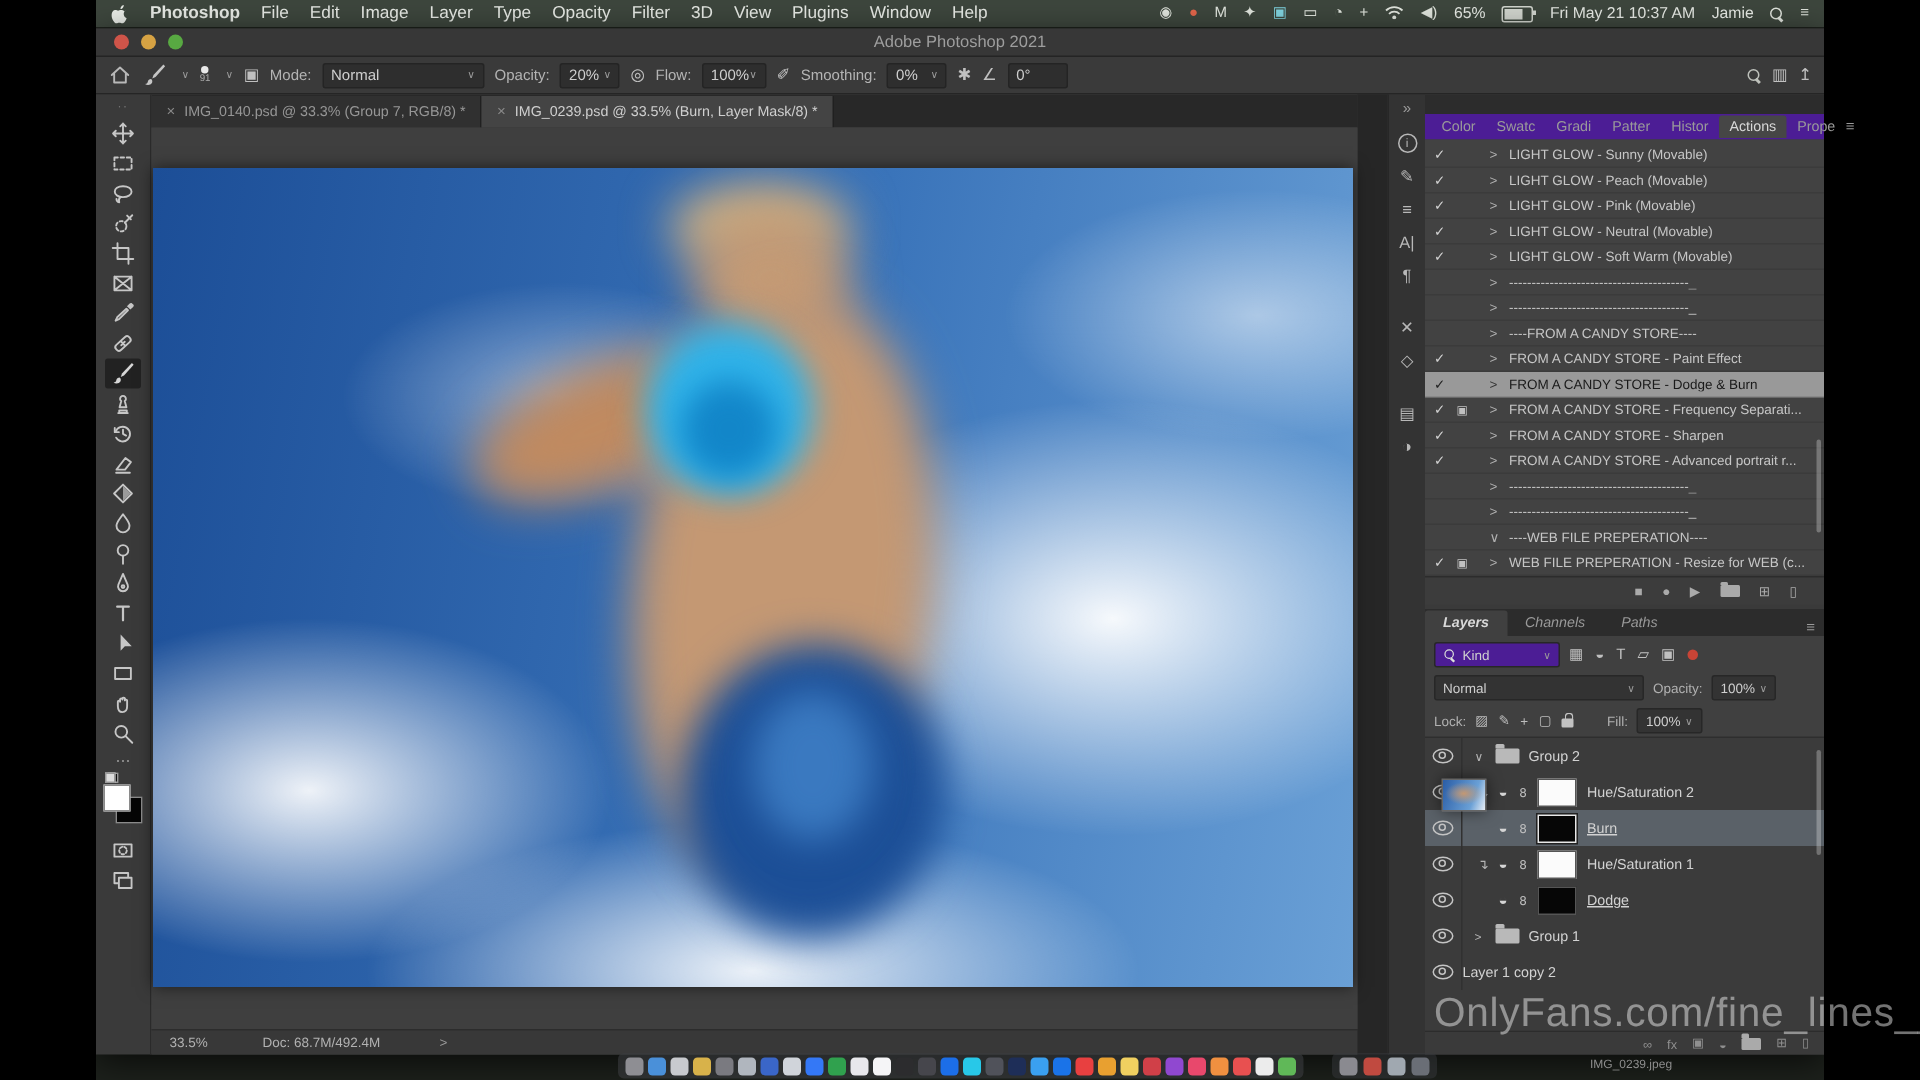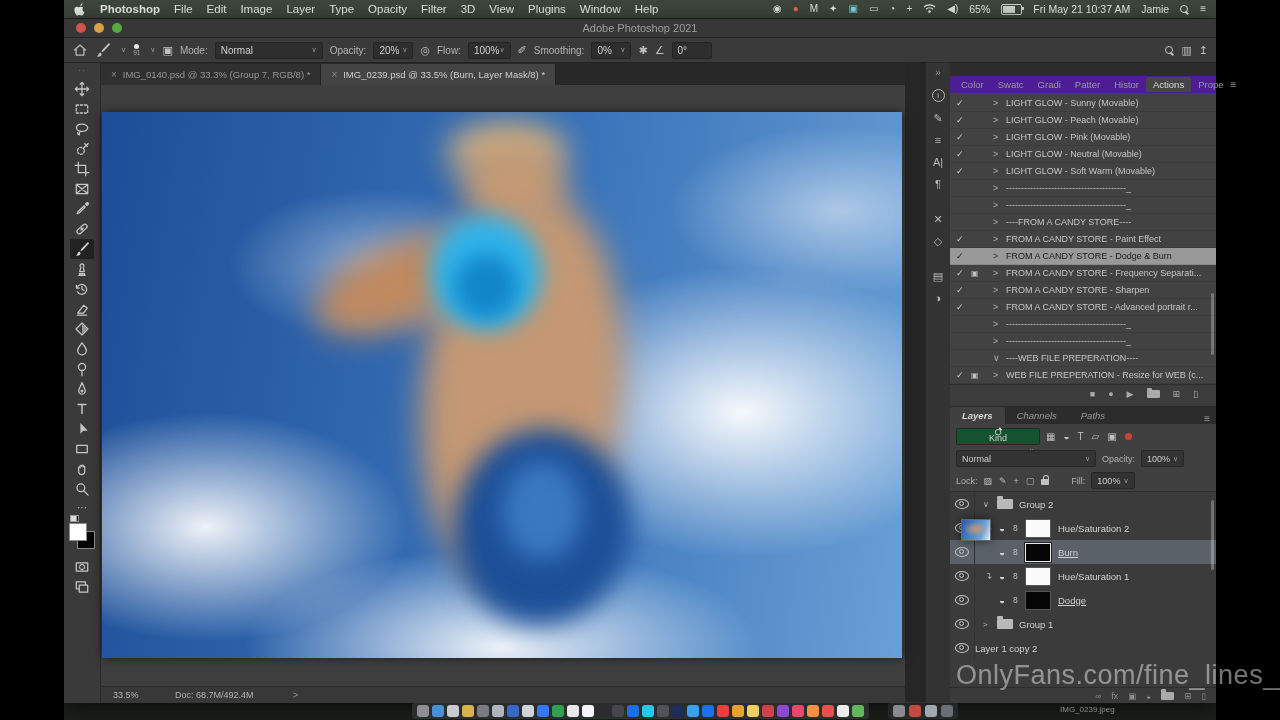--- a/index.html
+++ b/index.html
@@ -133,22 +133,22 @@
   .folder-ic::before{content:'';position:absolute;top:-2.5px;left:0;width:5px;height:2.5px;background:#aaa;border-radius:1px 1px 0 0;}
 
   .layertabs{height:18px;background:#2c2c2c;display:flex;align-items:flex-end;font-size:9.5px;
     color:#9a9a9a;margin-top:3px;}
   .ltab{padding:3px 12px;font-style:italic;}
   .ltab.active{background:#404040;color:#d8d8d8;font-weight:bold;border-radius:2px 2px 0 0;}
 
   .layersctl{background:#404040;padding:4px 6px 2px;display:flex;flex-direction:column;gap:5px;
     font-size:9px;color:#b0b0b0;border-bottom:1px solid #2e2e2e;}
   .lc-row{display:flex;align-items:center;gap:6px;height:17px;}
-  .kindwell{display:flex;align-items:center;gap:4px;background:#14532d;border:1px solid #272727;
-    border-radius:2px;height:15px;padding:0 5px;width:72px;color:#cfcfcf;flex-direction:column;}
+  .kindwell{display:flex;align-items:center;gap:4px;background:#4c1d95;border:1px solid #272727;
+    border-radius:2px;height:15px;padding:0 5px;width:72px;color:#cfcfcf;}
   .kind-icons{display:flex;gap:8px;font-size:10px;color:#c0c0c0;align-items:center;}
   .reddot{width:7px;height:7px;border-radius:50%;background:#c94436;}
   .blendwell{display:flex;align-items:center;justify-content:space-between;background:#333;
     border:1px solid #272727;border-radius:2px;height:15px;padding:0 5px;width:128px;color:#cfcfcf;}
   .smallwell{display:flex;align-items:center;background:#333;border:1px solid #272727;
     border-radius:2px;height:15px;padding:0 5px;color:#cfcfcf;}
   .lockicons{display:flex;gap:7px;font-size:9px;color:#bdbdbd;align-items:center;}
   .padlock{position:relative;width:8px;height:6px;background:#c2c2c2;margin-top:3px;border-radius:1px;}
   .padlock::before{content:'';position:absolute;top:-4px;left:1.2px;width:4px;height:4px;
     border:1.3px solid #c2c2c2;border-bottom:none;border-radius:3px 3px 0 0;}

